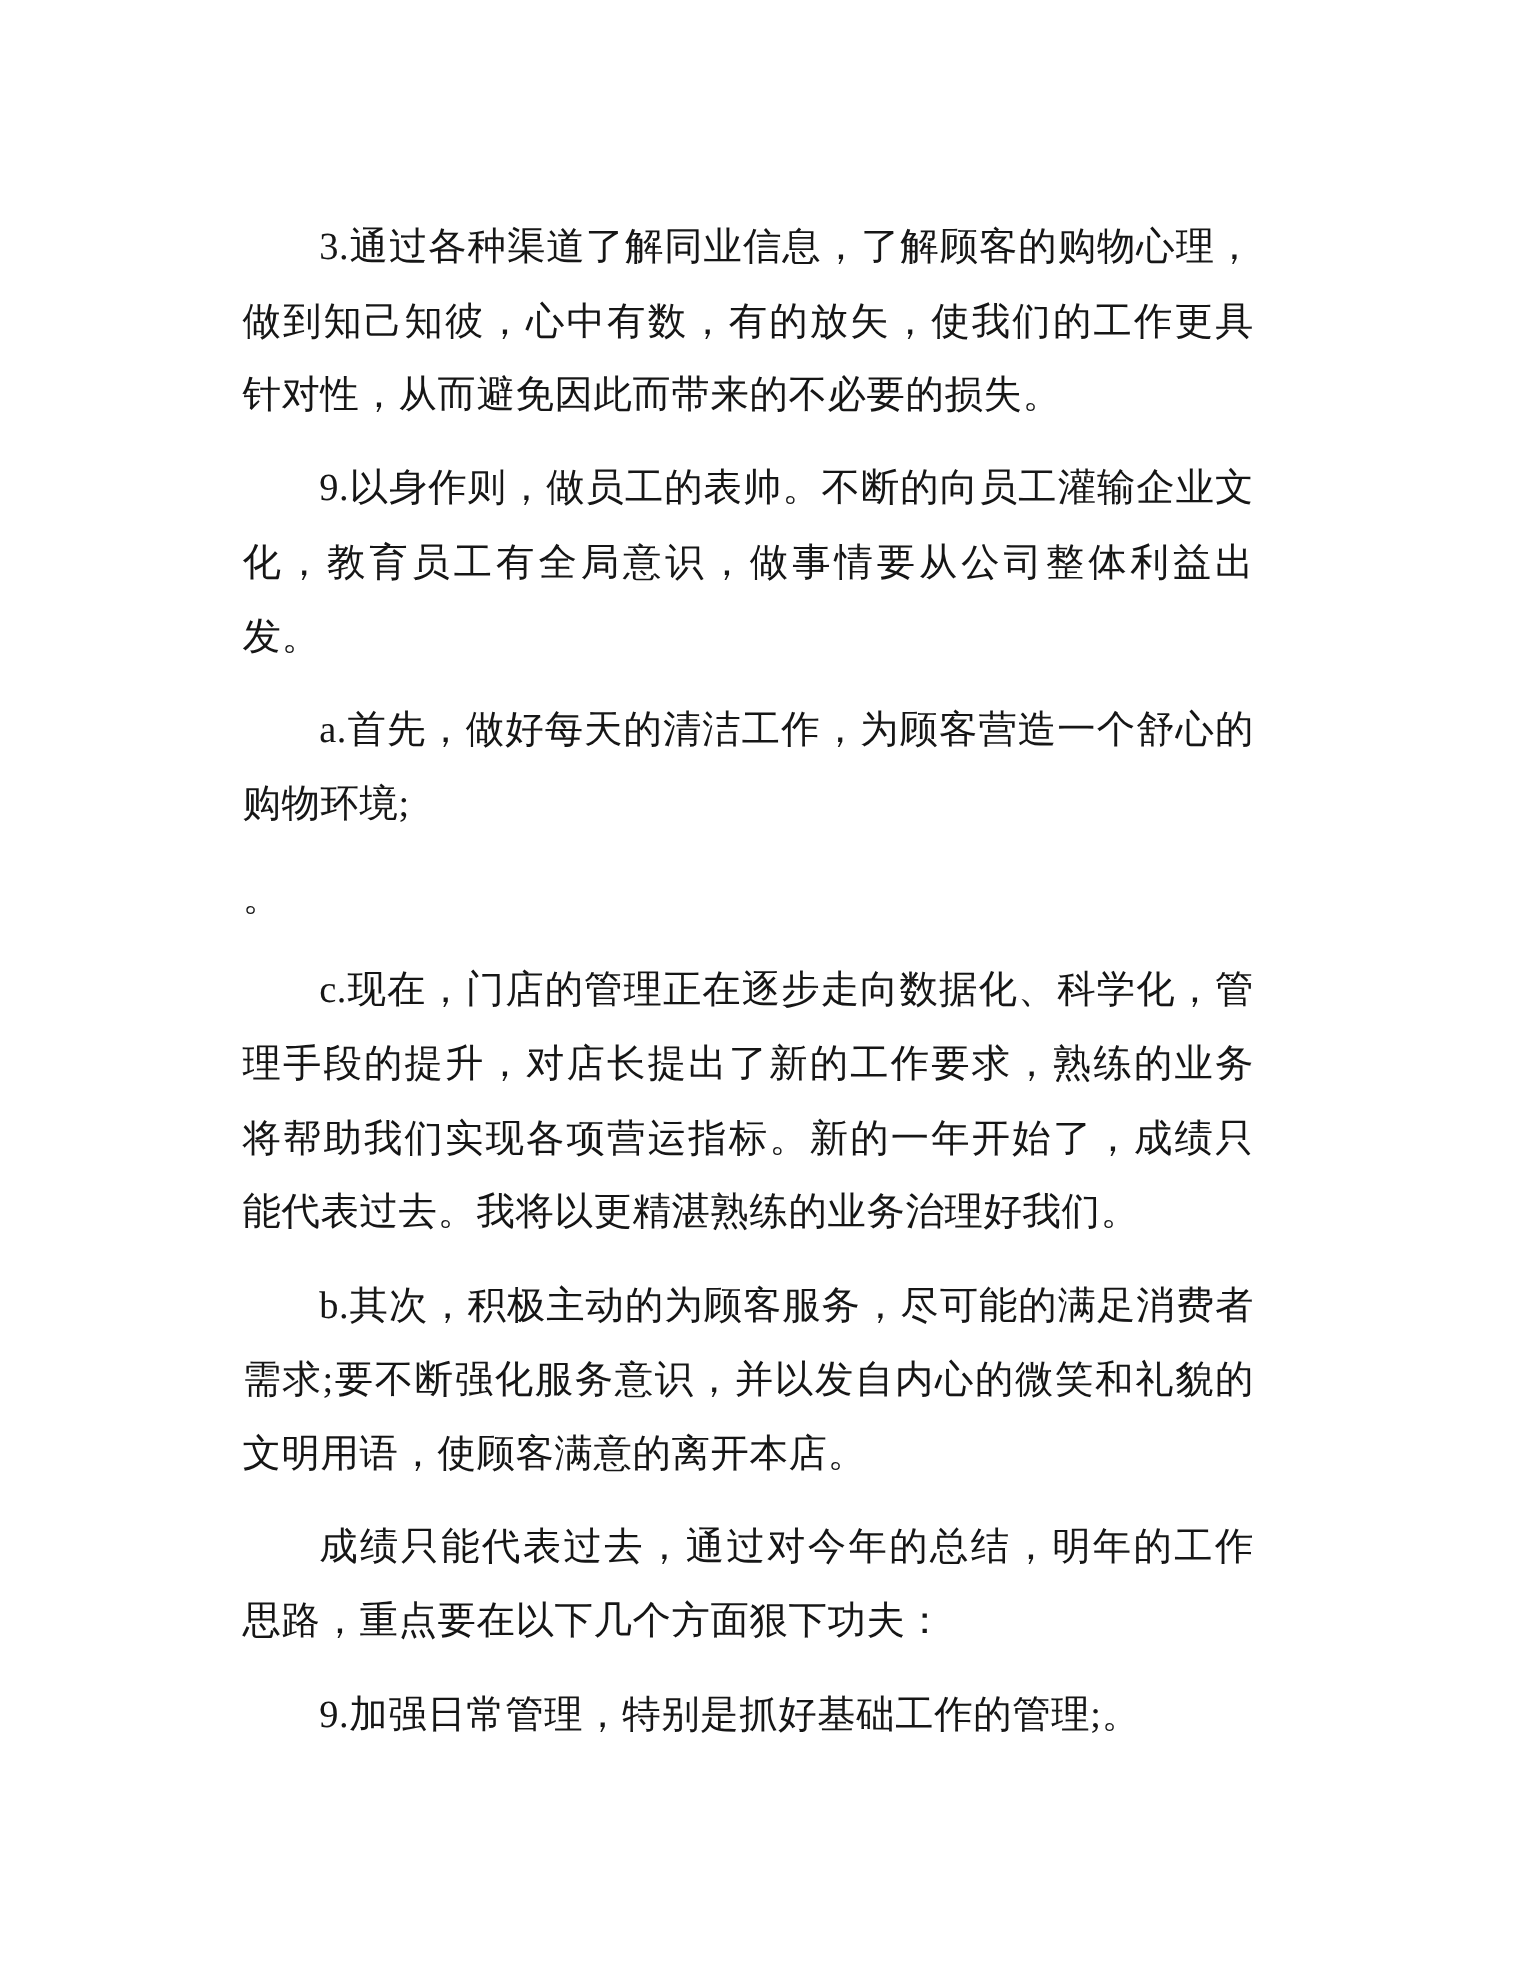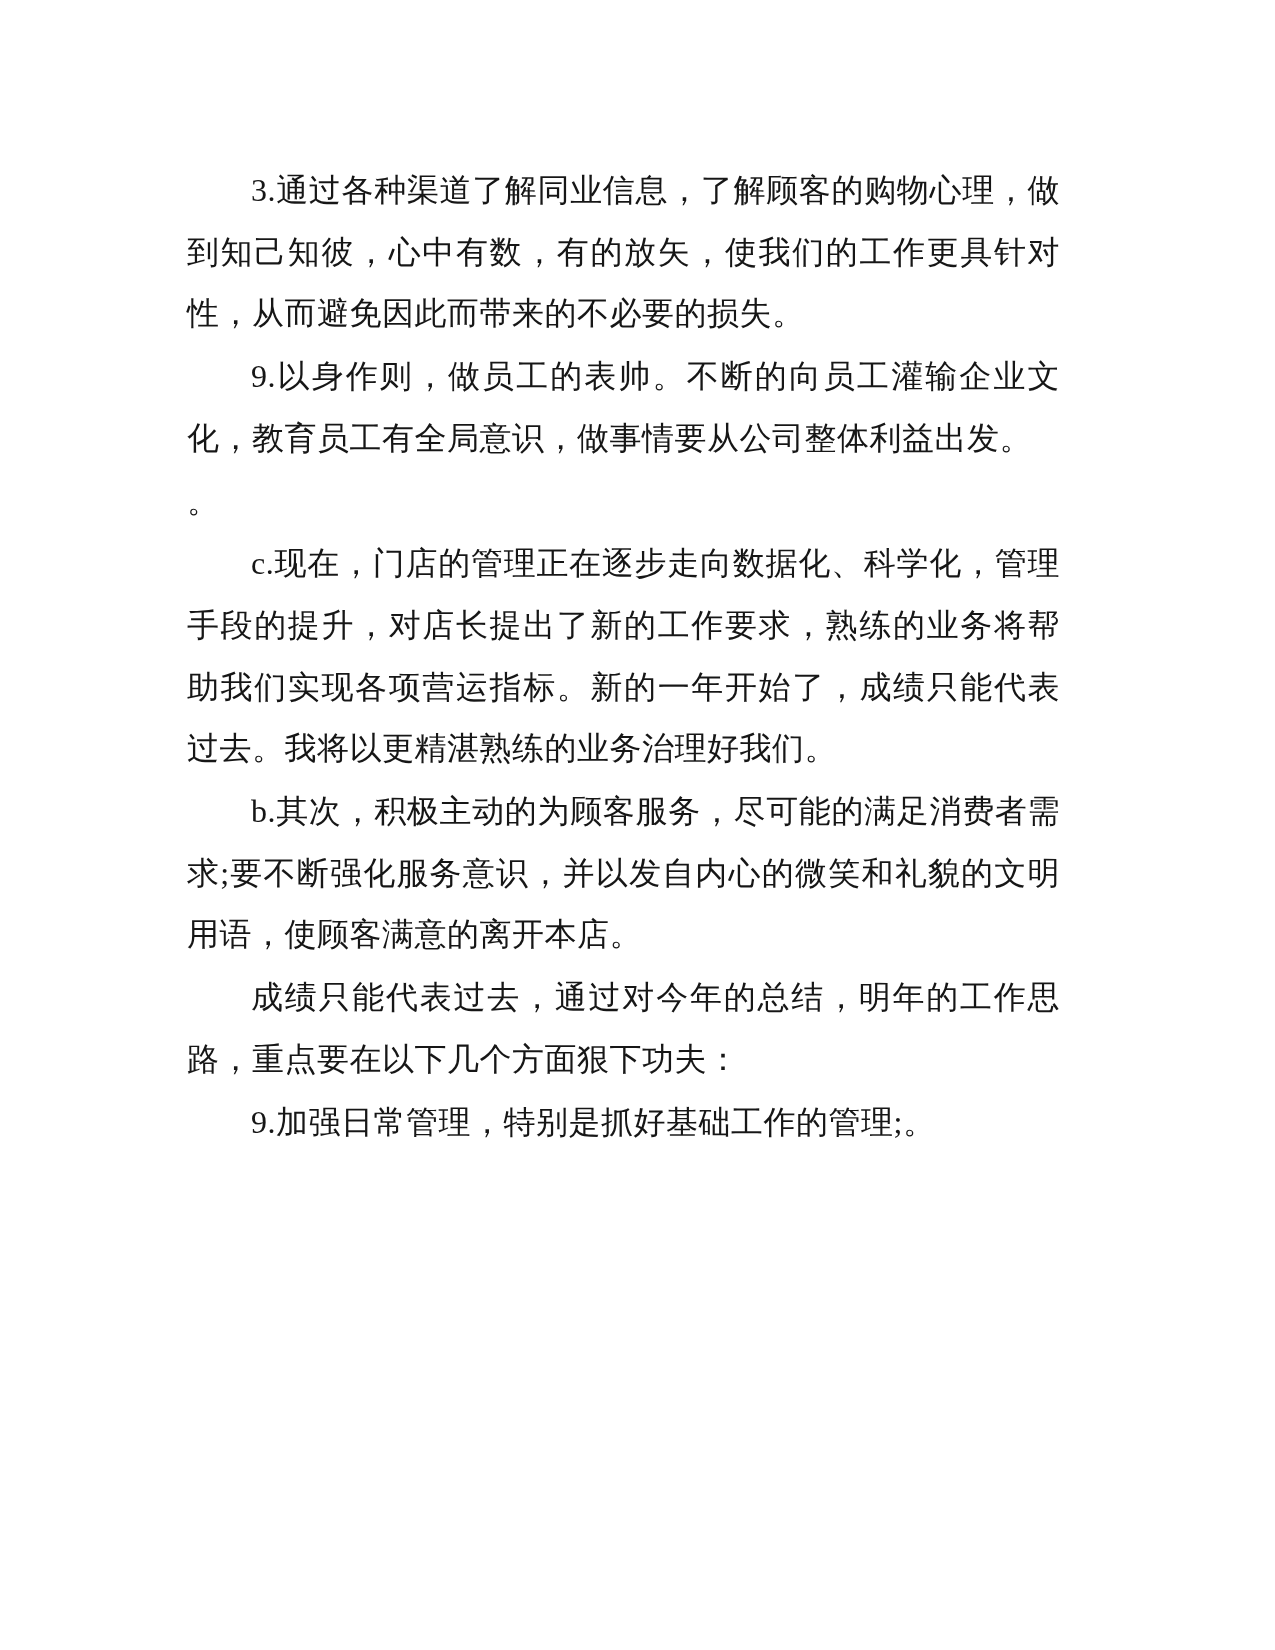--- a/index.html
+++ b/index.html
@@ -14,38 +14,39 @@
     overflow: hidden;
     font-family: "Liberation Serif", "DejaVu Serif", serif;
   }
   .page {
     position: absolute;
     left: 186px;
     top: 159px;
     width: 875px;
   }
   .para {
-    margin: 1px;
+    margin: 16px;
     padding: 0;
     font-size: 32px;
     line-height: 61.7px;
     color: #161616;
     text-align: justify;
     letter-spacing: 0.5px;
     font-weight: normal;
     word-break: break-all;
   }
   .para.indent {
     text-indent: 2em;
   }
 </style>
 </head>
 <body>
 
 <div class="page">
   <p class="para indent">3.通过各种渠道了解同业信息，了解顾客的购物心理，做到知己知彼，心中有数，有的放矢，使我们的工作更具针对性，从而避免因此而带来的不必要的损失。</p>
   <p class="para indent">9.以身作则，做员工的表帅。不断的向员工灌输企业文化，教育员工有全局意识，做事情要从公司整体利益出发。</p>
+  <p class="para indent">a.首先，做好每天的清洁工作，为顾客营造一个舒心的购物环境;</p>
   <p class="para">。</p>
   <p class="para indent">c.现在，门店的管理正在逐步走向数据化、科学化，管理手段的提升，对店长提出了新的工作要求，熟练的业务将帮助我们实现各项营运指标。新的一年开始了，成绩只能代表过去。我将以更精湛熟练的业务治理好我们。</p>
   <p class="para indent">b.其次，积极主动的为顾客服务，尽可能的满足消费者需求;要不断强化服务意识，并以发自内心的微笑和礼貌的文明用语，使顾客满意的离开本店。</p>
   <p class="para indent">成绩只能代表过去，通过对今年的总结，明年的工作思路，重点要在以下几个方面狠下功夫：</p>
   <p class="para indent">9.加强日常管理，特别是抓好基础工作的管理;。</p>
 </div>
 
 </body></html>

